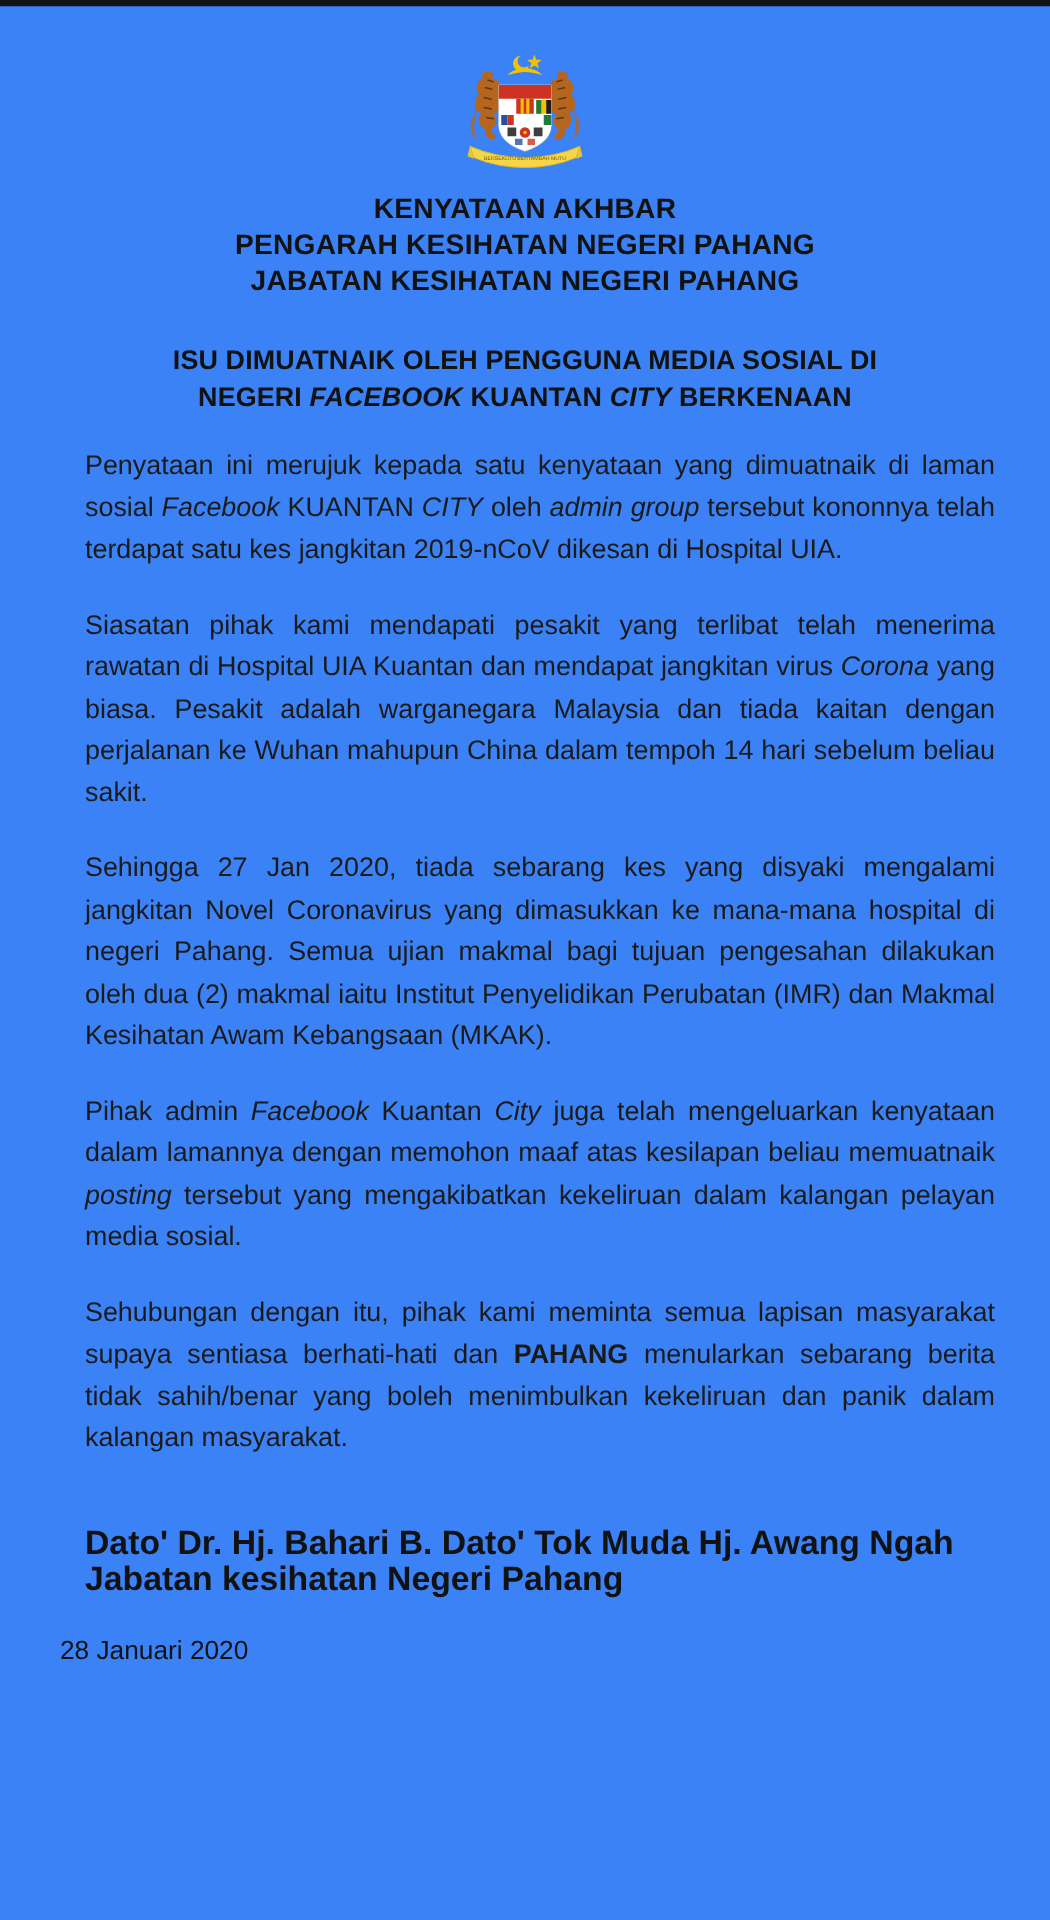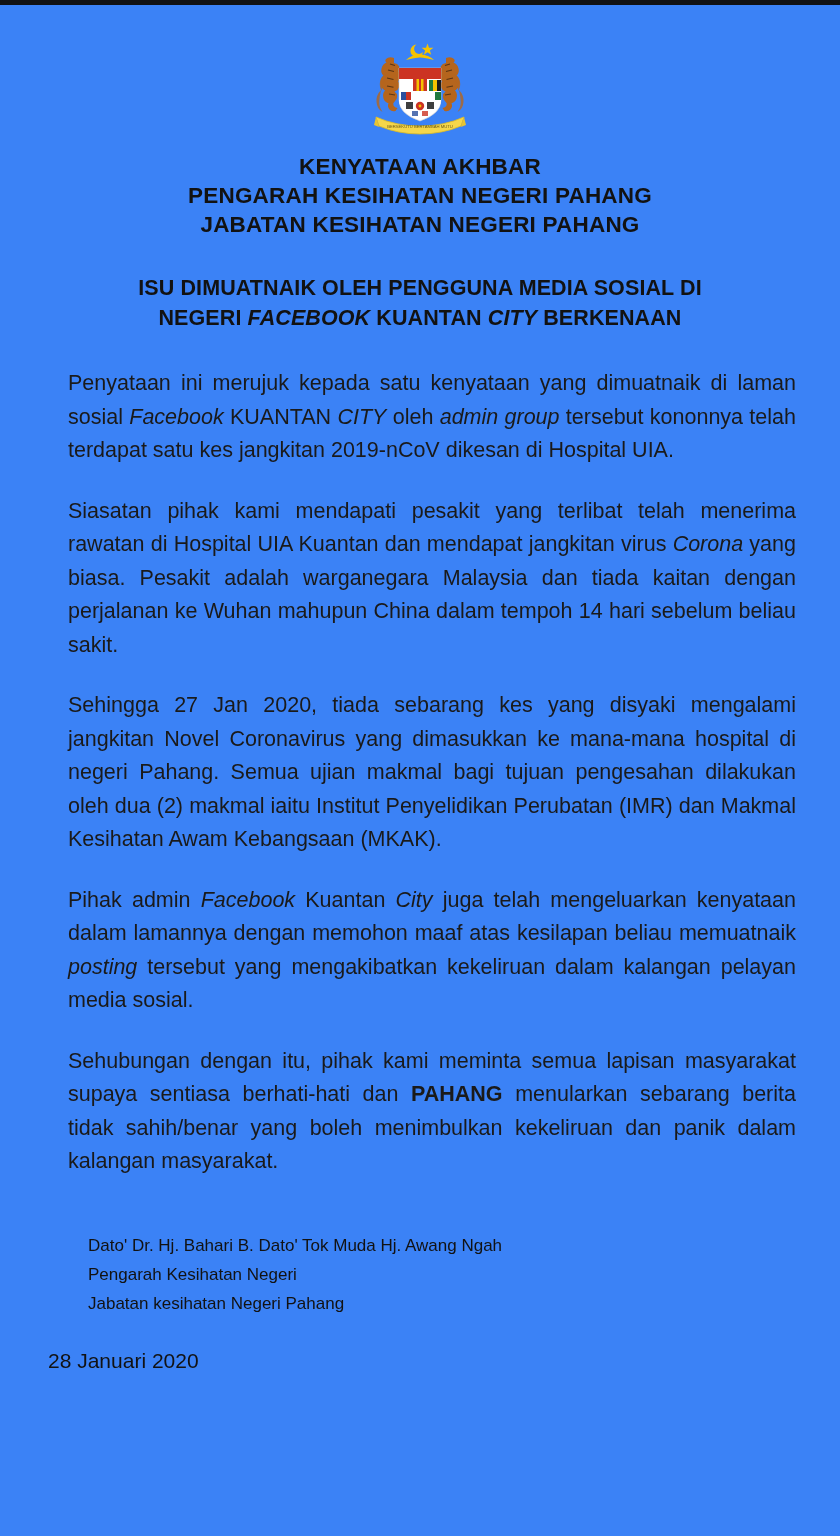--- a/index.html
+++ b/index.html
@@ -69,42 +69,42 @@
     line-height: 30px;
     letter-spacing: 0.1px;
     color: #121212;
     padding: 0 48px;
   }
   .subheading-block .hl { display: block; }
   .subheading-block i { font-style: italic; }
 
   
   .body-wrap {
-    margin-top: 34px;
+    margin-top: 23px;
     padding: 0 44px 0 68px;
   }
   p.para {
     margin: 0 0 27px 0;
     font-size: 21.5px;
     line-height: 33.5px;
     text-align: justify;
     text-justify: inter-word;
     color: #1a1a1a;
     hyphens: none;
   }
   p.para:last-of-type { margin-bottom: 0; }
   p.para i { font-style: italic; }
   p.para b { font-weight: bold; }
 
   
   .signature {
     margin-top: 52px;
-    padding: 0 88px;
-    font-weight: normal;
-    font-size: 17px;
+    padding: 0 68px;
+    font-weight: bold;
+    font-size: 27px;
     line-height: 29px;
     color: #121212;
   }
   .signature .sl { display: block; white-space: nowrap; }
 
   .date-line {
     margin-top: 30px;
     padding: 0 48px;
     font-weight: normal;
     font-size: 21px;
@@ -208,19 +208,18 @@
     <p class="para"><span>Sehingga 27 Jan 2020, tiada sebarang kes yang disyaki mengalami jangkitan Novel Coronavirus yang dimasukkan ke mana-mana hospital di negeri Pahang. Semua ujian makmal bagi tujuan pengesahan dilakukan oleh dua (2) makmal iaitu Institut Penyelidikan Perubatan (IMR) dan Makmal Kesihatan Awam Kebangsaan (MKAK).</span></p>
 
     <p class="para"><span>Pihak admin </span><i>Facebook</i><span> Kuantan </span><i>City</i><span> juga telah mengeluarkan kenyataan dalam lamannya dengan memohon maaf atas kesilapan beliau memuatnaik </span><i>posting</i><span> tersebut yang mengakibatkan kekeliruan dalam kalangan pelayan media sosial.</span></p>
 
     <p class="para"><span>Sehubungan dengan itu, pihak kami meminta semua lapisan masyarakat supaya sentiasa berhati-hati dan </span><b>PAHANG</b><span> menularkan sebarang berita tidak sahih/benar yang boleh menimbulkan kekeliruan dan panik dalam kalangan masyarakat.</span></p>
 
   </div>
 
   <div class="signature">
     <span class="sl">Dato' Dr. Hj. Bahari B. Dato' Tok Muda Hj. Awang Ngah</span>
-    <span class="sl">Pengarah Kesihatan Negeri</span>
     <span class="sl">Jabatan kesihatan Negeri Pahang</span>
   </div>
 
   <div class="date-line">28 Januari 2020</div>
 
 </div>
 
 </body></html>

